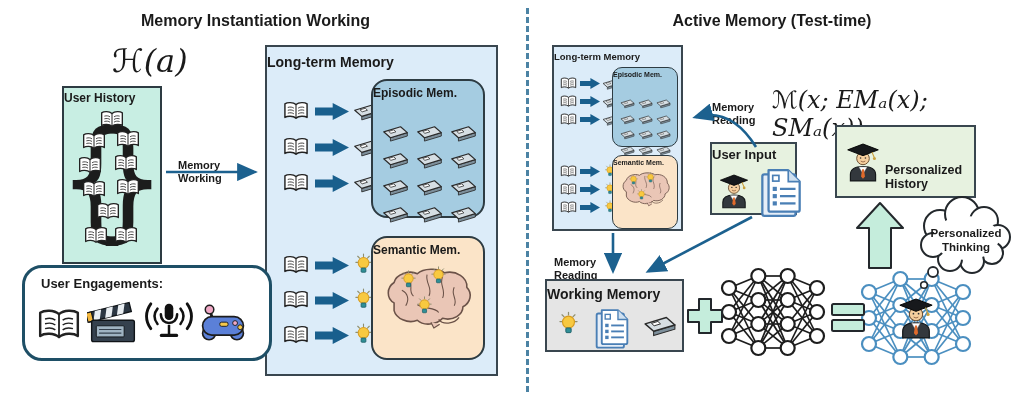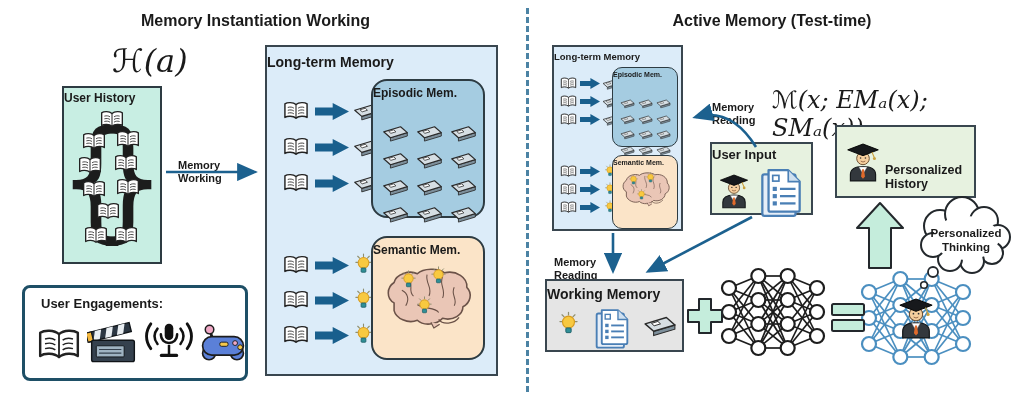--- a/index.html
+++ b/index.html
@@ -256,21 +256,21 @@
       </svg>
     <svg class="iconwrap" width="15" height="20" style="left:58px;top:28px;">
         <use href="#sym-bulb"></use>
       </svg>
     <svg class="iconwrap" width="15" height="20" style="left:44px;top:58px;">
         <use href="#sym-bulb"></use>
       </svg>
   </div>
 </div>
 
-<div class="box" style="left:22px;top:285px;width:226px;height:96px;background:#fff;border:3px solid #1e4f66;border-radius:8px;">
+<div class="box" style="left:22px;top:265px;width:250px;height:96px;background:#fff;border:3px solid #1e4f66;border-radius:20px;">
   <div style="position:absolute;left:16px;top:8px;font-weight:700;font-size:13px;">User Engagements:</div>
   <svg class="iconwrap" width="44" height="34" style="left:12px;top:40px;">
       <use href="#sym-book"></use>
     </svg>
   <svg class="iconwrap" width="52" height="46" style="left:62px;top:32px;">
       <use href="#sym-clapper"></use>
     </svg>
   <svg class="iconwrap" width="48" height="44" style="left:120px;top:32px;">
       <use href="#sym-mic"></use>
     </svg>
@@ -395,21 +395,21 @@
 
 <div class="abs lbl" style="left:712px;top:85px;width:76px;font-size:11px;">
   <div>Memory</div>
   <div>Reading</div>
 </div>
 <div class="abs lbl" style="left:554px;top:240px;width:64px;font-size:11px;">
   <div>Memory</div>
   <div>Reading</div>
 </div>
 
-<div class="box" style="left:710px;top:142px;width:103px;height:73px;background:#e7f2e0;border:2px solid #39464f;z-index:3;">
+<div class="box" style="left:710px;top:142px;width:87px;height:73px;background:#e7f2e0;border:2px solid #39464f;z-index:3;">
   <div class="lbl" style="font-size:13px;margin-top:4px;">User Input</div>
   <svg class="iconwrap" width="32" height="38" style="left:6px;top:28px;">
       <use href="#sym-grad"></use>
     </svg>
   <svg class="iconwrap" width="50" height="56" style="left:44px;top:20px;">
       <use href="#sym-docs"></use>
     </svg>
 </div>
 
 <div class="mathtxt" style="left:772px;top:86px;font-size:24px;">ℳ(x; EMₐ(x); SMₐ(x))</div>

